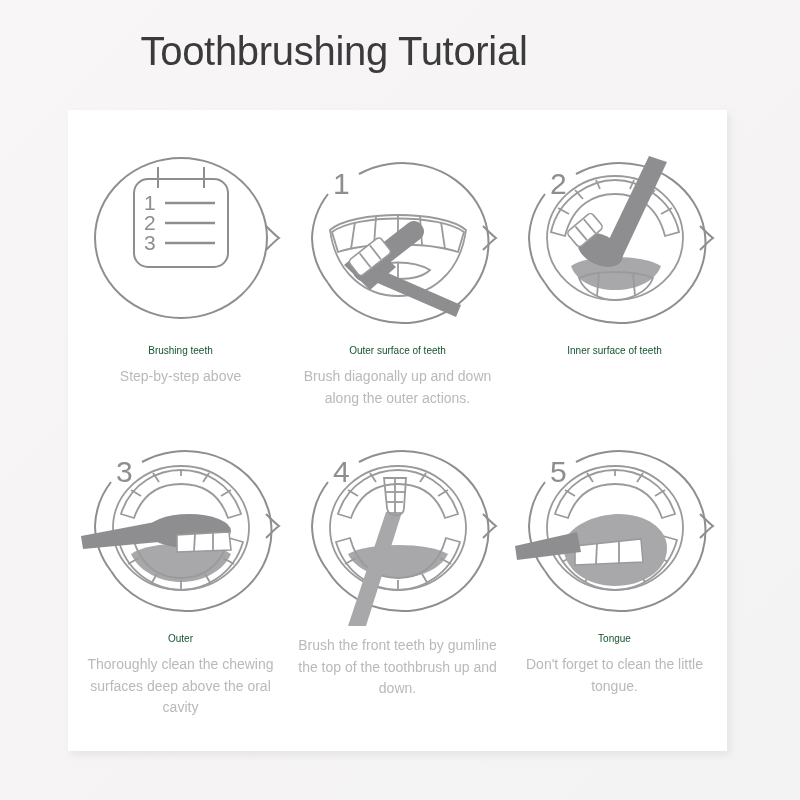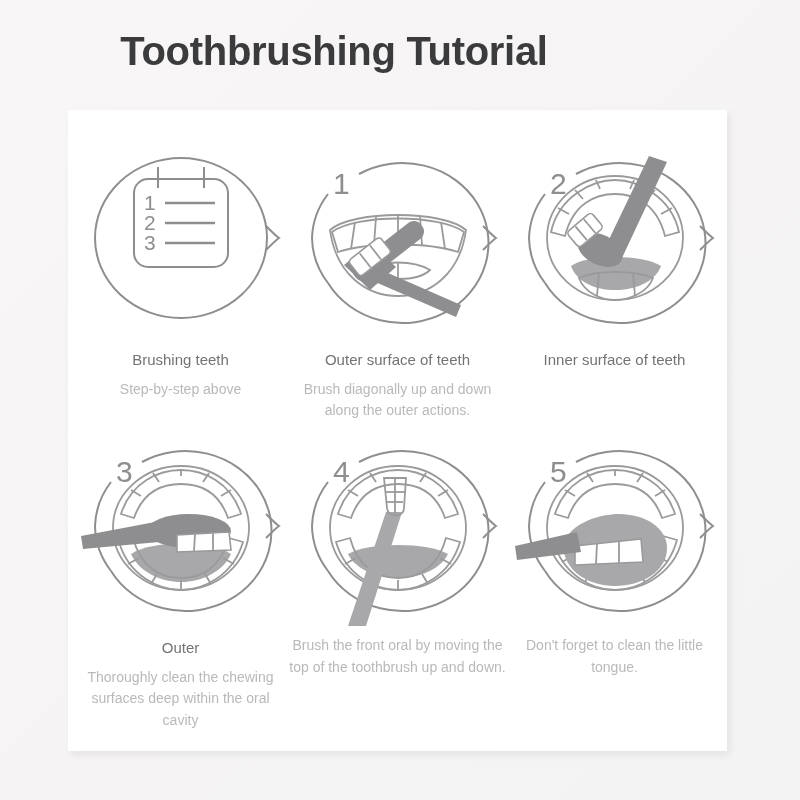--- a/index.html
+++ b/index.html
@@ -23,21 +23,21 @@
   }
 
   
   #title {
     position: absolute;
     top: 27px;
     left: 0;
     width: 668px;
     text-align: center;
     font-size: 40px;
-    font-weight: bold;
+    font-weight: normal;
     color: #3b3b3d;
     letter-spacing: -0.3px;
     line-height: 1.2;
   }
 
   
   #card {
     position: absolute;
     left: 68px;
     top: 110px;
@@ -72,24 +72,24 @@
   }
   .figure svg {
     position: absolute;
     left: 50%;
     top: 0;
     transform: translateX(-50%);
     display: block;
   }
 
   .cap-title {
-    margin-top: 12px;
+    margin-top: 6px;
     text-align: center;
-    font-size: 15px;
-    color: #737373;
+    font-size: 10px;
+    color: #14532d;
     line-height: 1.3;
     white-space: nowrap;
   }
   .cap-sub {
     margin-top: 9px;
     text-align: center;
     font-size: 14px;
     color: #b9b9bb;
     line-height: 1.55;
     padding: 0 2px;
@@ -265,21 +265,21 @@
 
             <path class="fill-gray" d="M0 100 L74 86 L78 106 L2 113 Z"></path>
             <ellipse class="fill-gray" cx="108" cy="95" rx="42" ry="17"></ellipse>
 
             <path class="fill-white" d="M96 99 L148 96 L150 114 L96 116 Z"></path>
             <line class="ln-t" x1="114" y1="98" x2="113" y2="115"></line>
             <line class="ln-t" x1="132" y1="97" x2="132" y2="115"></line>
           </svg>
         </div>
         <div class="cap-title">Outer</div>
-        <div class="cap-sub">Thoroughly clean the chewing surfaces deep within the oral cavity</div>
+        <div class="cap-sub">Thoroughly clean the chewing surfaces deep above the oral cavity</div>
       </div>
 
       <div class="panel r1 c1">
         <div class="figure">
           <svg width="200" height="190" viewBox="0 0 200 190">
             <path class="ln" d="M61 26 A86 80 0 1 1 30 135"></path>
             <path class="ln" d="M14 90 A86 80 0 0 0 30 135"></path>
             <path class="ln" d="M14 90 A86 80 0 0 1 30 46"></path>
             <text class="num" x="35" y="46">4</text>
             <path class="ln" d="M185 78 C 191 84 195 88 198 90 C 195 92 191 96 185 102" fill="#ffffff"></path>
@@ -301,21 +301,21 @@
             <path class="ln-t" d="M142 122 L153 128"></path>
 
             <path class="fill-gray2" d="M88 76 L104 76 L68 190 L50 190 Z"></path>
 
             <path class="ln-t" d="M86 42 L108 42 L106 72 C 106 82 90 82 89 72 Z" fill="#ffffff"></path>
             <line class="ln-t" x1="97" y1="42" x2="97" y2="78"></line>
             <line class="ln-t" x1="87" y1="56" x2="107" y2="56"></line>
             <line class="ln-t" x1="89" y1="66" x2="105" y2="66"></line>
           </svg>
         </div>
-        <div class="cap-sub">Brush the front oral by moving the top of the toothbrush up and down.</div>
+        <div class="cap-sub">Brush the front teeth by gumline the top of the toothbrush up and down.</div>
       </div>
 
       <div class="panel r1 c2">
         <div class="figure">
           <svg width="200" height="190" viewBox="0 0 200 190">
             <path class="ln" d="M61 26 A86 80 0 1 1 30 135"></path>
             <path class="ln" d="M14 90 A86 80 0 0 0 30 135"></path>
             <path class="ln" d="M14 90 A86 80 0 0 1 30 46"></path>
             <text class="num" x="35" y="46">5</text>
             <path class="ln" d="M185 78 C 191 84 195 88 198 90 C 195 92 191 96 185 102" fill="#ffffff"></path>
@@ -336,18 +336,19 @@
 
             <path class="fill-gray2" d="M48 108 C 56 86 86 78 104 78 C 130 78 152 92 152 112 C 152 136 126 150 100 150 C 72 150 48 134 48 108 Z"></path>
 
             <path class="fill-white" d="M60 110 L126 103 L128 126 L60 129 Z"></path>
             <line class="ln-t" x1="82" y1="107" x2="81" y2="128"></line>
             <line class="ln-t" x1="104" y1="105" x2="104" y2="127"></line>
 
             <path class="fill-gray" d="M0 110 L62 96 L66 116 L2 124 Z"></path>
           </svg>
         </div>
+        <div class="cap-title">Tongue</div>
         <div class="cap-sub">Don't forget to clean the little tongue.</div>
       </div>
 
     </div>
   </div>
 </div>
 
 </body></html>

